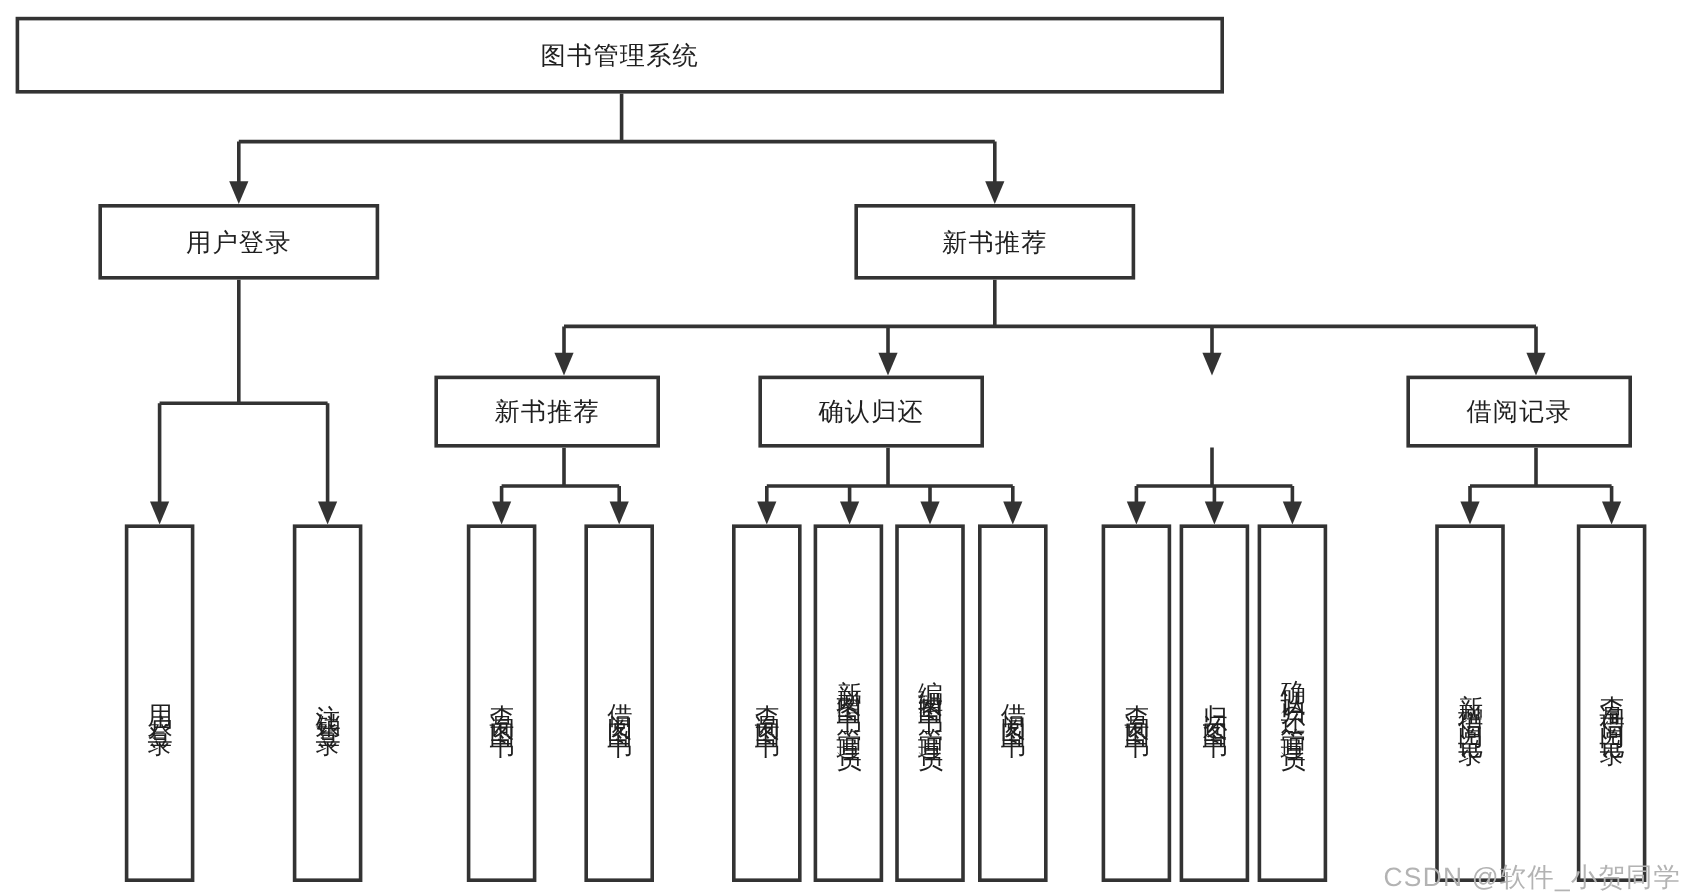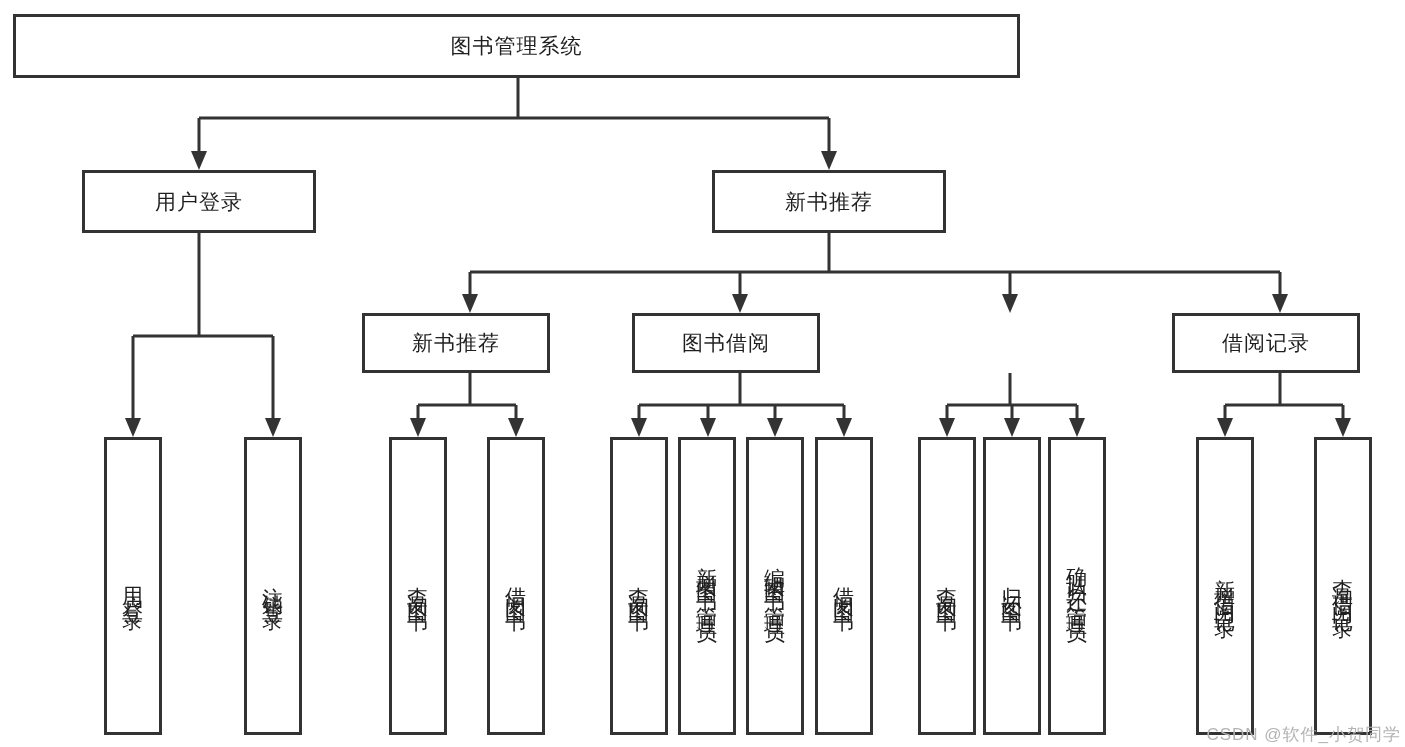--- a/index.html
+++ b/index.html
@@ -40,21 +40,21 @@
     letter-spacing: 8px;
     line-height: 1;
     white-space: nowrap;
   }
   .l2 { top: 170px; width: 234px; height: 63px; }
   .l3 { top: 313px; width: 188px; height: 60px; }
   #watermark {
     position: absolute;
     right: 4px;
     bottom: 1px;
-    font-size: 17px;
+    font-size: 22px;
     color: #b3b3b3;
     letter-spacing: 1px;
     z-index: 5;
     white-space: nowrap;
   }
 </style>
 </head>
 <body>
 
 <div id="stage">
@@ -131,21 +131,21 @@
     <span class="h">用户登录</span>
   </div>
   <div class="box l2" style="left:712px">
     <span class="h">新书推荐</span>
   </div>
 
   <div class="box l3" style="left:362px">
     <span class="h">新书推荐</span>
   </div>
   <div class="box l3" style="left:632px">
-    <span class="h">图书借阅</span>
+    <span class="h">确认归还</span>
   </div>
   <div class="box l3" style="left:1172px">
     <span class="h">借阅记录</span>
   </div>
 
   <div class="box leaf" style="left:104px">
     <span class="v">用户登录</span>
   </div>
   <div class="box leaf" style="left:244px">
     <span class="v">注销登录</span>

